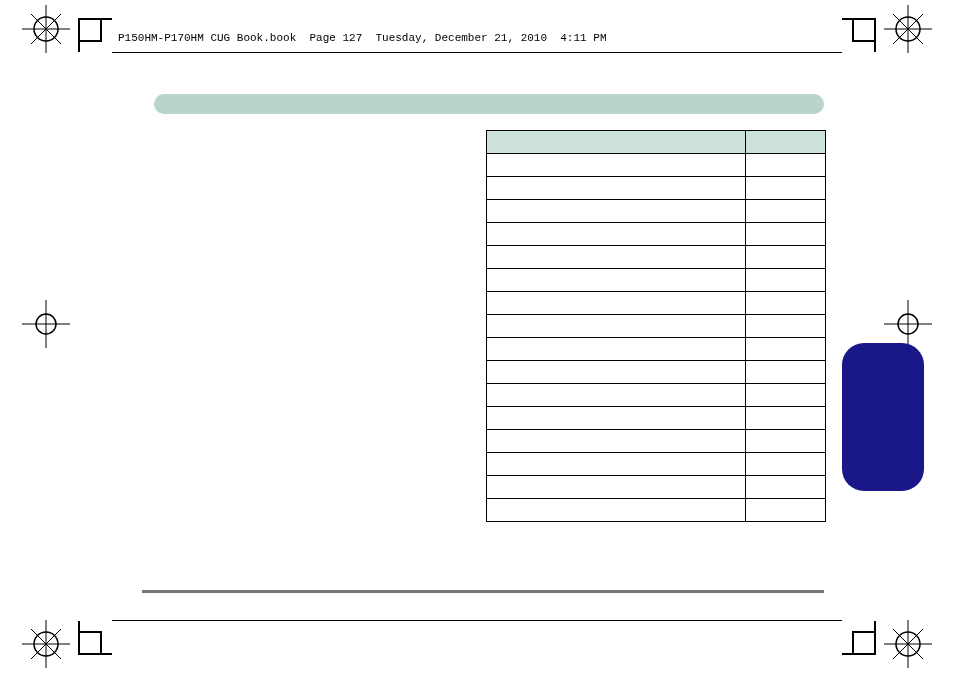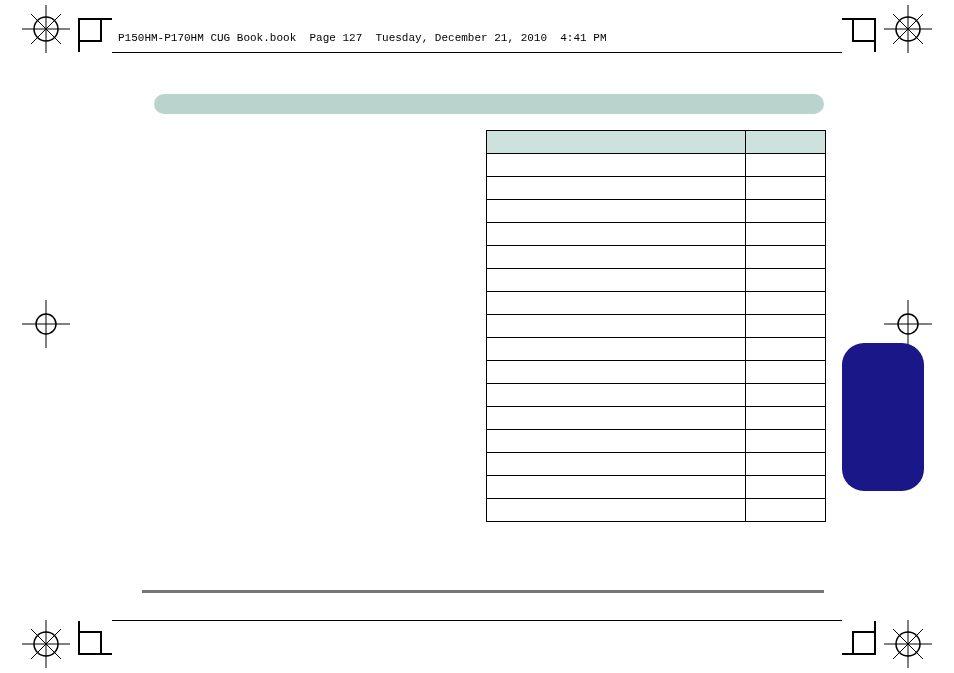--- a/index.html
+++ b/index.html
@@ -97,21 +97,21 @@
 </div>
 
 <div class="cornerbox tl"></div>
 <div class="cornerbox tr"></div>
 <div class="cornerbox bl"></div>
 <div class="cornerbox br"></div>
 
 <div class="hline-top"></div>
 <div class="hline-bot"></div>
 
-<div class="header-text">P150HM-P170HM CUG Book.book  Page 127  Tuesday, December 21, 2010  4:41 PM</div>
+<div class="header-text">P150HM-P170HM CUG Book.book  Page 127  Tuesday, December 21, 2010  4:11 PM</div>
 
 <div class="section-bar">
   <span></span>
 </div>
 
 <table class="table">
   <thead>
     <tr>
       <th class="c1"></th>
       <th class="c2"></th>

